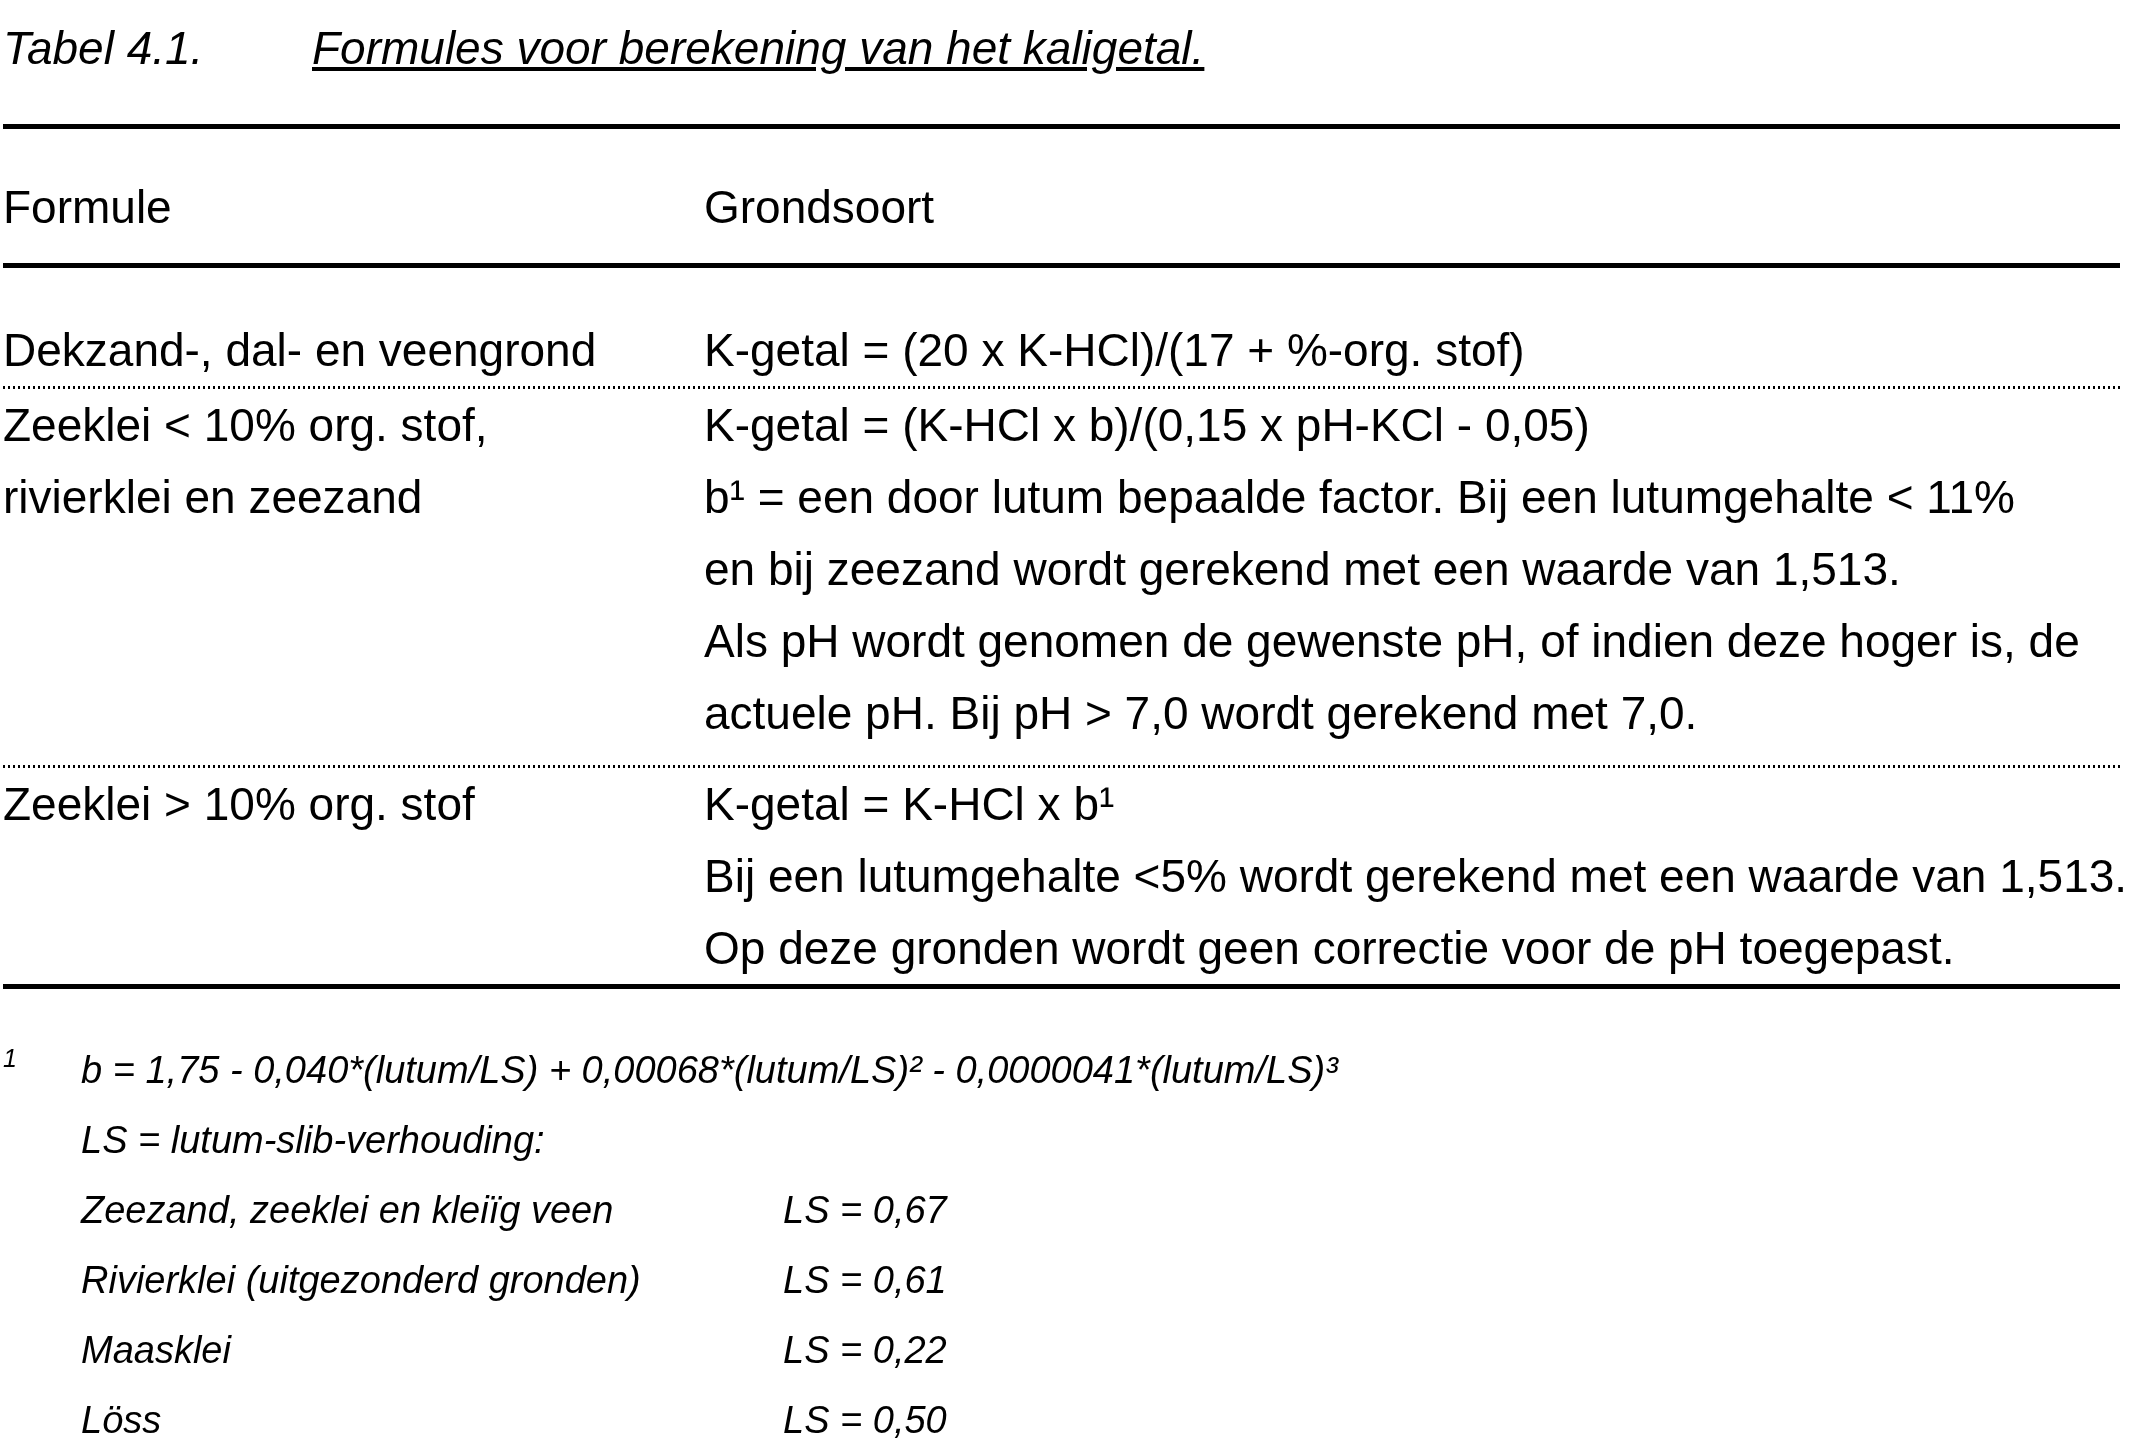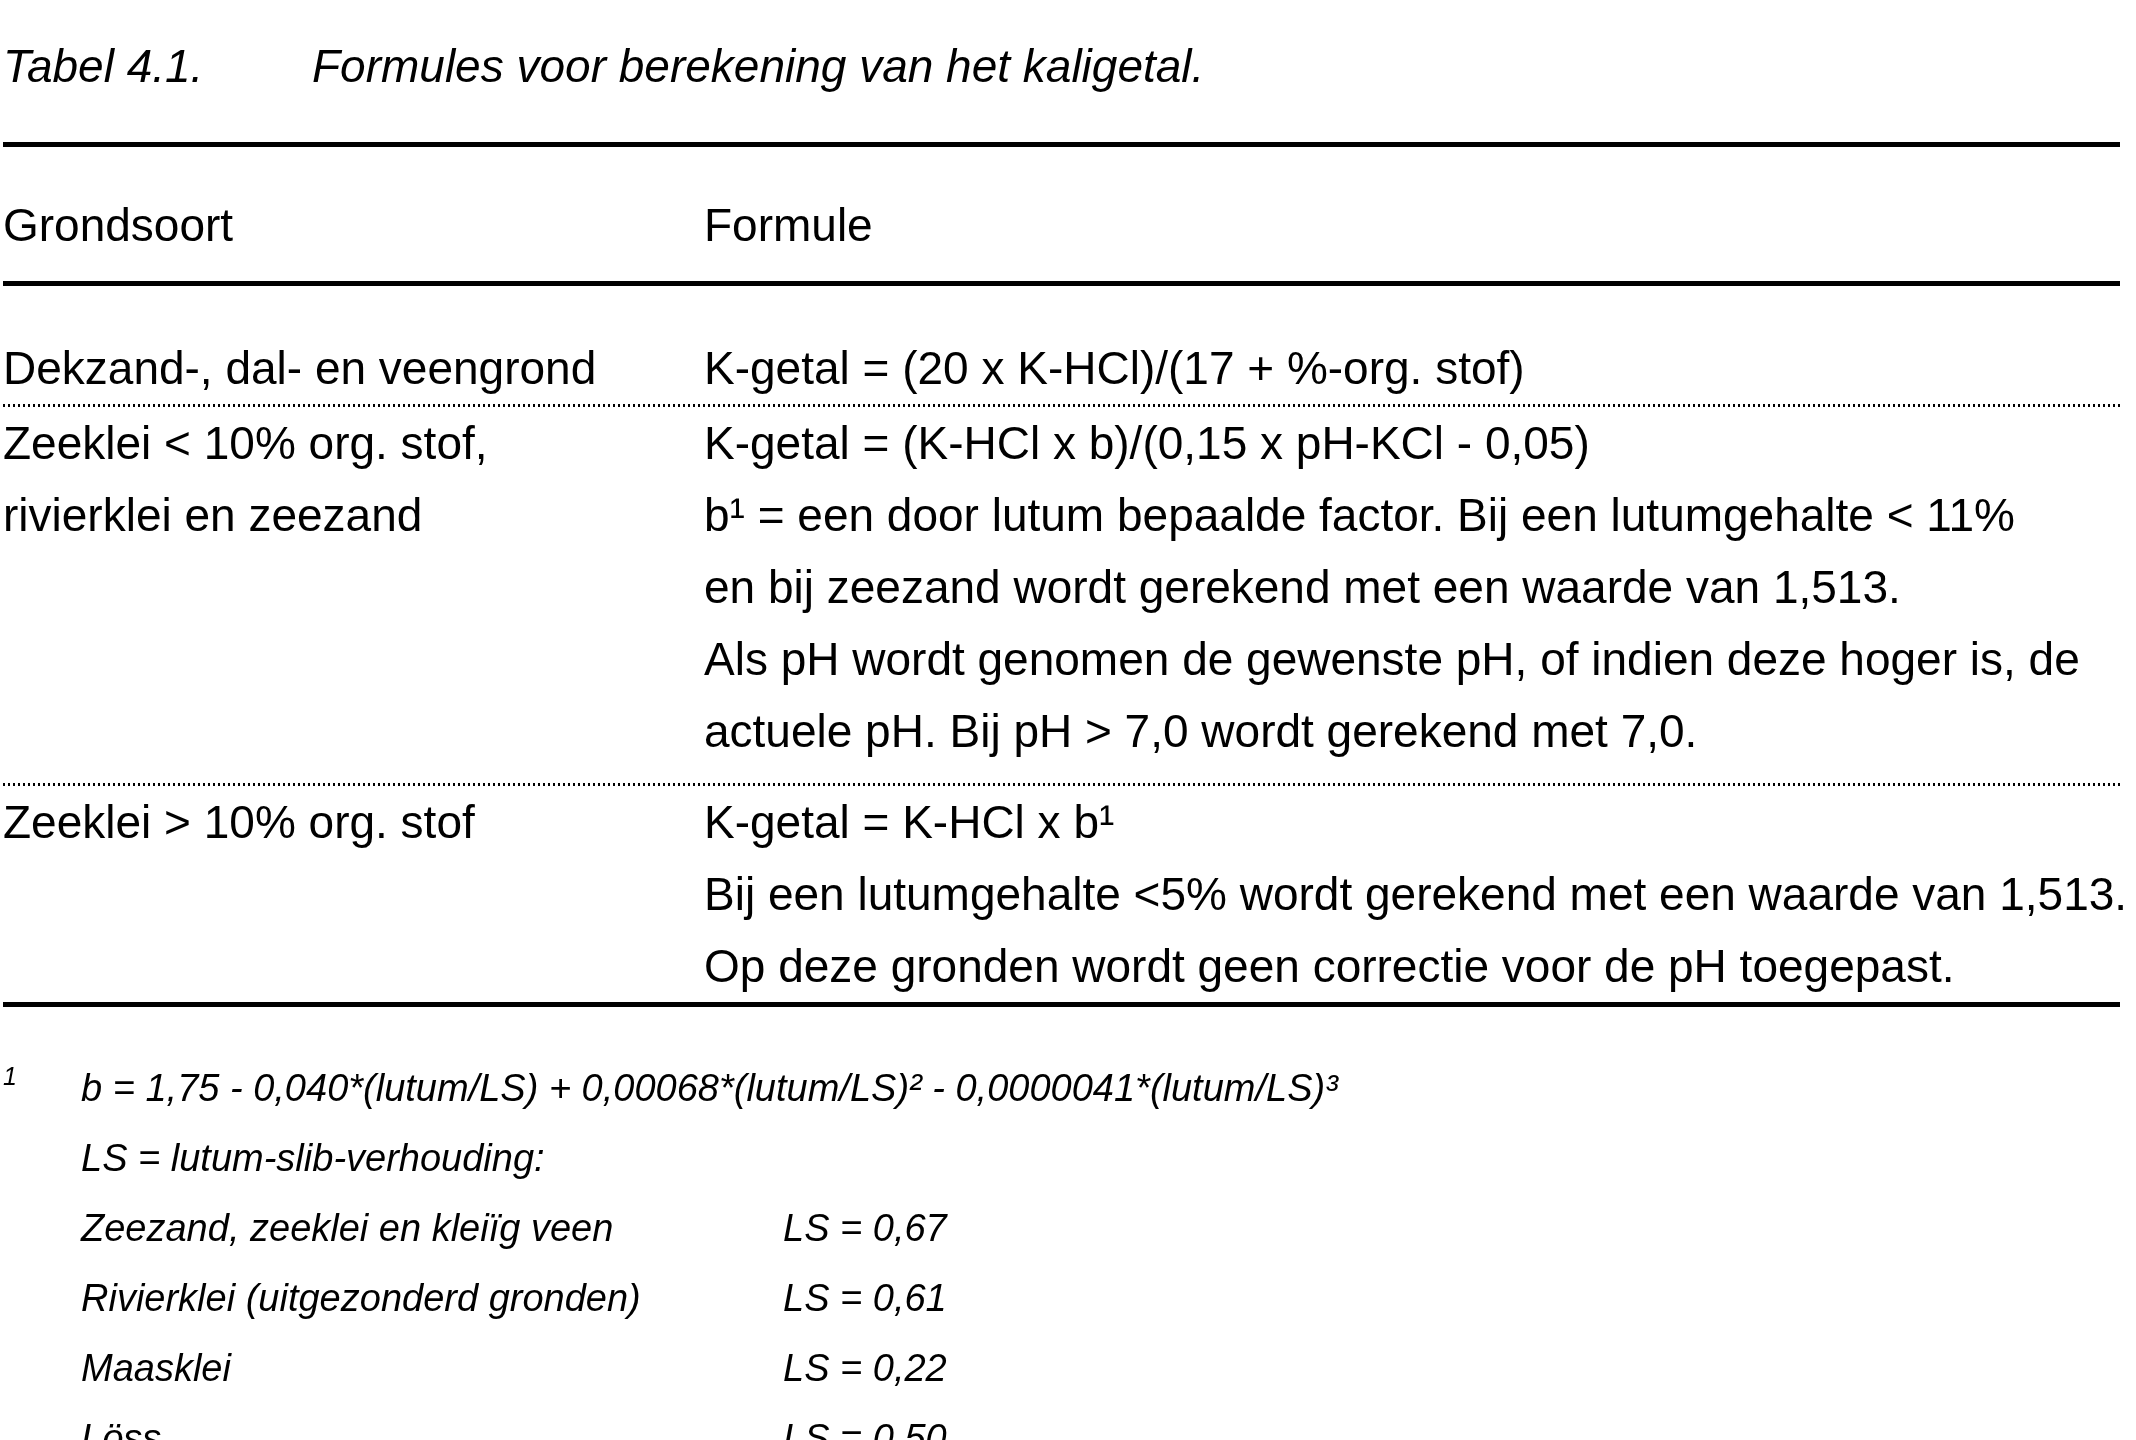--- a/index.html
+++ b/index.html
@@ -14,25 +14,26 @@
     height: 1440px;
     overflow: hidden;
   }
   .page {
     padding: 0 16px 0 3px;
     box-sizing: border-box;
     width: 2136px;
   }
   
   .title {
-    padding-top: 30px;
+    padding-top: 12px;
     font-style: italic;
     font-size: 46px;
     line-height: 72px;
     white-space: nowrap;
+    text-decoration: underline;
   }
   .t-label {
     display: inline-block;
     width: 309px;
   }
   
   .rule {
     background: #000;
     height: 5px;
   }
@@ -83,22 +84,22 @@
 
 <div class="page">
 
   <div class="title">
     <span class="t-label">Tabel 4.1.</span><span class="t-caption">Formules voor berekening van het kaligetal.</span>
   </div>
 
   <div class="rule rule-top"></div>
 
   <div class="row hdr">
+    <div class="line">Formule</div>
     <div class="line">Grondsoort</div>
-    <div class="line">Formule</div>
   </div>
 
   <div class="rule"></div>
 
   <div class="row r1">
     <div>
       <div class="line">Dekzand-, dal- en veengrond</div>
     </div>
     <div>
       <div class="line">K-getal = (20 x K-HCl)/(17 + %-org. stof)</div>

